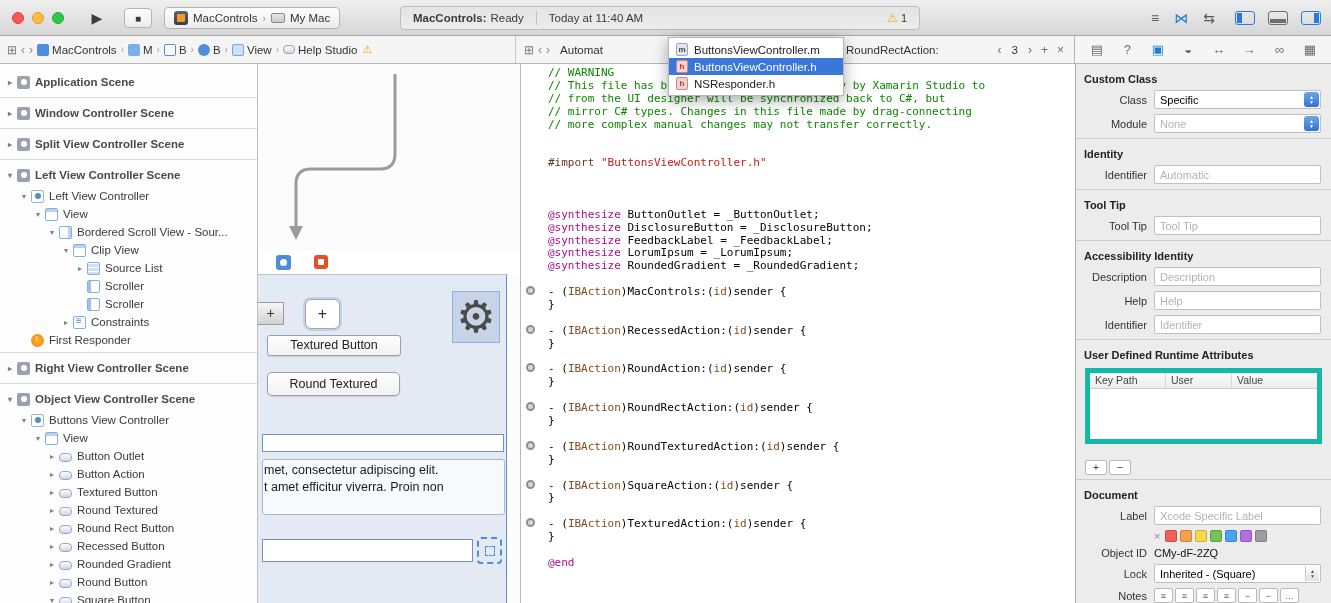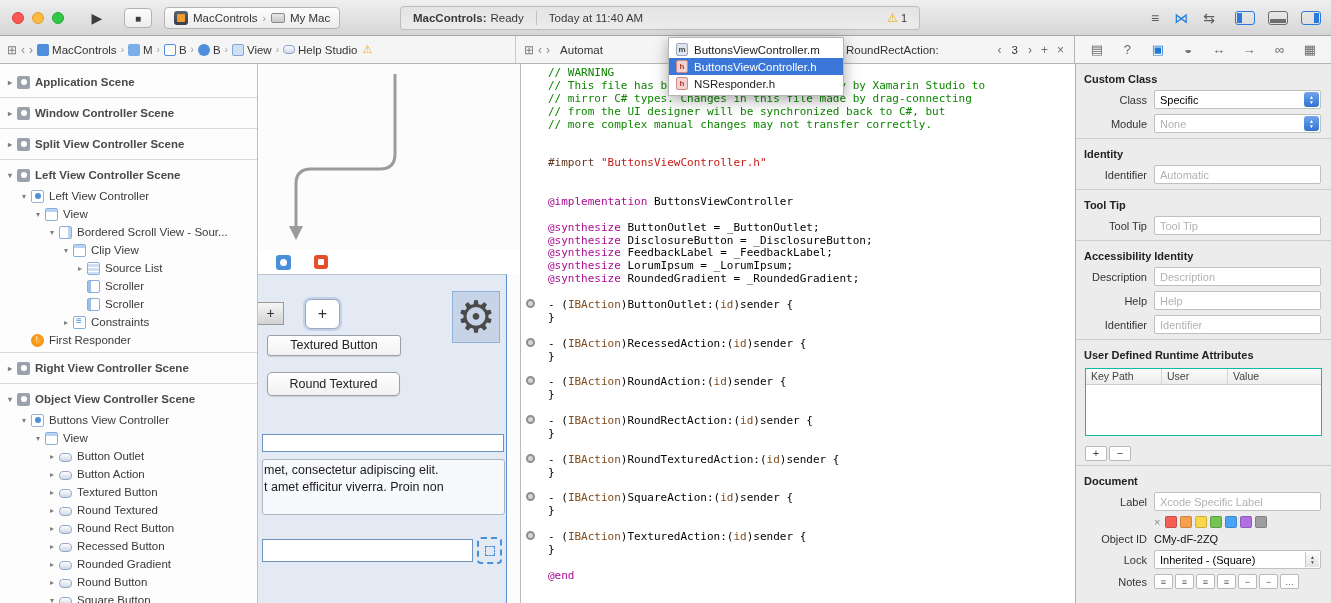--- a/index.html
+++ b/index.html
@@ -117,21 +117,21 @@
 .irow{display:flex;align-items:center;padding:0 10px 0 0;margin-bottom:5px}
 .ilabel{width:78px;text-align:right;padding-right:7px;color:#333;flex:none}
 .ifield{flex:1;height:19px;background:#fff;border:1px solid #c0c0c0;border-radius:2px;display:flex;align-items:center;padding:0 5px;color:#000;overflow:hidden;white-space:nowrap}
 .ph{color:#b2b2b2}
 .ifield.combo{padding-right:1px}
 .combo-btn{margin-left:auto;width:15px;height:15px;background:linear-gradient(#6ea6e8,#3272cf);border-radius:3px;display:flex;flex-direction:column;align-items:center;justify-content:center;color:#fff;flex:none}
 .combo-btn span{font-size:5px;line-height:4.5px}
 .popup-btn{margin-left:auto;width:14px;height:15px;background:linear-gradient(#fdfdfd,#e2e2e2);border-left:1px solid #c8c8c8;display:flex;flex-direction:column;align-items:center;justify-content:center;color:#555;flex:none}
 .popup-btn span{font-size:5px;line-height:4.5px}
 .idiv{height:1px;background:#cdcdcd;margin-top:4px}
-#rt-table{margin:2px 9px 10px;border:1px solid #14b8a6;background:#0f172a}
+#rt-table{margin:2px 9px 16px;border:5px solid #14b8a6;background:#0f172a}
 #rt-head{display:flex;height:16px;background:linear-gradient(#fbfbfb,#ececec);border-bottom:1px solid #cccccc;font-size:10.5px;color:#444}
 #rt-head span{padding:1px 0 0 5px;border-right:1px solid #d6d6d6}
 #rt-col1{width:76px}#rt-col2{width:66px}#rt-col3{flex:1;border-right:none !important}
 #rt-body{height:50px;background:#fff}
 .pm{display:flex;gap:2px;margin:6px 0 0 9px}
 .pm .pm-btn{width:22px;height:15px;background:#fff;border:1px solid #b9b9b9;border-radius:2px;font-size:11px;line-height:13px;color:#444;text-align:center}
 #swatch-row{display:flex;align-items:center;gap:3px;flex:1}
 .sw{width:12px;height:12px;border-radius:2px;border:1px solid rgba(0,0,0,.18)}
 .sw-x{color:#8a8a8a;font-size:11px;margin-right:2px}
 #objid-val{color:#111}
@@ -416,37 +416,36 @@
     <div id="dashed-ph">
         <span class="inner"></span>
       </div>
   </div>
 </div>
 
 <div id="editor">
   <div id="code-lines">
       <div class="cl"><span class="tok-c">// WARNING</span></div>
       <div class="cl"><span class="tok-c">// This file has been generated automatically by Xamarin Studio to</span></div>
+      <div class="cl"><span class="tok-c">// from the UI designer will be synchronized back to C#, but</span></div>
       <div class="cl"><span class="tok-c">// mirror C# types. Changes in this file made by drag-connecting</span></div>
-      <div class="cl"><span class="tok-c">// from the UI designer will be synchronized back to C#, but</span></div>
       <div class="cl"><span class="tok-c">// more complex manual changes may not transfer correctly.</span></div>
       <div class="cl"></div>
       <div class="cl"></div>
       <div class="cl"><span class="tok-p">#import </span><span class="tok-s">"ButtonsViewController.h"</span></div>
       <div class="cl"></div>
       <div class="cl"></div>
-      <div class="cl"><span class="tok-k">@implementation</span><span class="tok-n"> ButtonsViewController</span></div>
       <div class="cl"></div>
       <div class="cl"><span class="tok-k">@synthesize</span><span class="tok-n"> ButtonOutlet = _ButtonOutlet;</span></div>
       <div class="cl"><span class="tok-k">@synthesize</span><span class="tok-n"> DisclosureButton = _DisclosureButton;</span></div>
       <div class="cl"><span class="tok-k">@synthesize</span><span class="tok-n"> FeedbackLabel = _FeedbackLabel;</span></div>
       <div class="cl"><span class="tok-k">@synthesize</span><span class="tok-n"> LorumIpsum = _LorumIpsum;</span></div>
       <div class="cl"><span class="tok-k">@synthesize</span><span class="tok-n"> RoundedGradient = _RoundedGradient;</span></div>
       <div class="cl"></div>
-      <div class="cl"><span class="well"></span><span class="tok-n">- (</span><span class="tok-m">IBAction</span><span class="tok-n">)ButtonOutlet:(</span><span class="tok-m">id</span><span class="tok-n">)sender {</span></div>
+      <div class="cl"><span class="well"></span><span class="tok-n">- (</span><span class="tok-m">IBAction</span><span class="tok-n">)MacControls:(</span><span class="tok-m">id</span><span class="tok-n">)sender {</span></div>
       <div class="cl"><span class="tok-n">}</span></div>
       <div class="cl"></div>
       <div class="cl"><span class="well"></span><span class="tok-n">- (</span><span class="tok-m">IBAction</span><span class="tok-n">)RecessedAction:(</span><span class="tok-m">id</span><span class="tok-n">)sender {</span></div>
       <div class="cl"><span class="tok-n">}</span></div>
       <div class="cl"></div>
       <div class="cl"><span class="well"></span><span class="tok-n">- (</span><span class="tok-m">IBAction</span><span class="tok-n">)RoundAction:(</span><span class="tok-m">id</span><span class="tok-n">)sender {</span></div>
       <div class="cl"><span class="tok-n">}</span></div>
       <div class="cl"></div>
       <div class="cl"><span class="well"></span><span class="tok-n">- (</span><span class="tok-m">IBAction</span><span class="tok-n">)RoundRectAction:(</span><span class="tok-m">id</span><span class="tok-n">)sender {</span></div>
       <div class="cl"><span class="tok-n">}</span></div>

